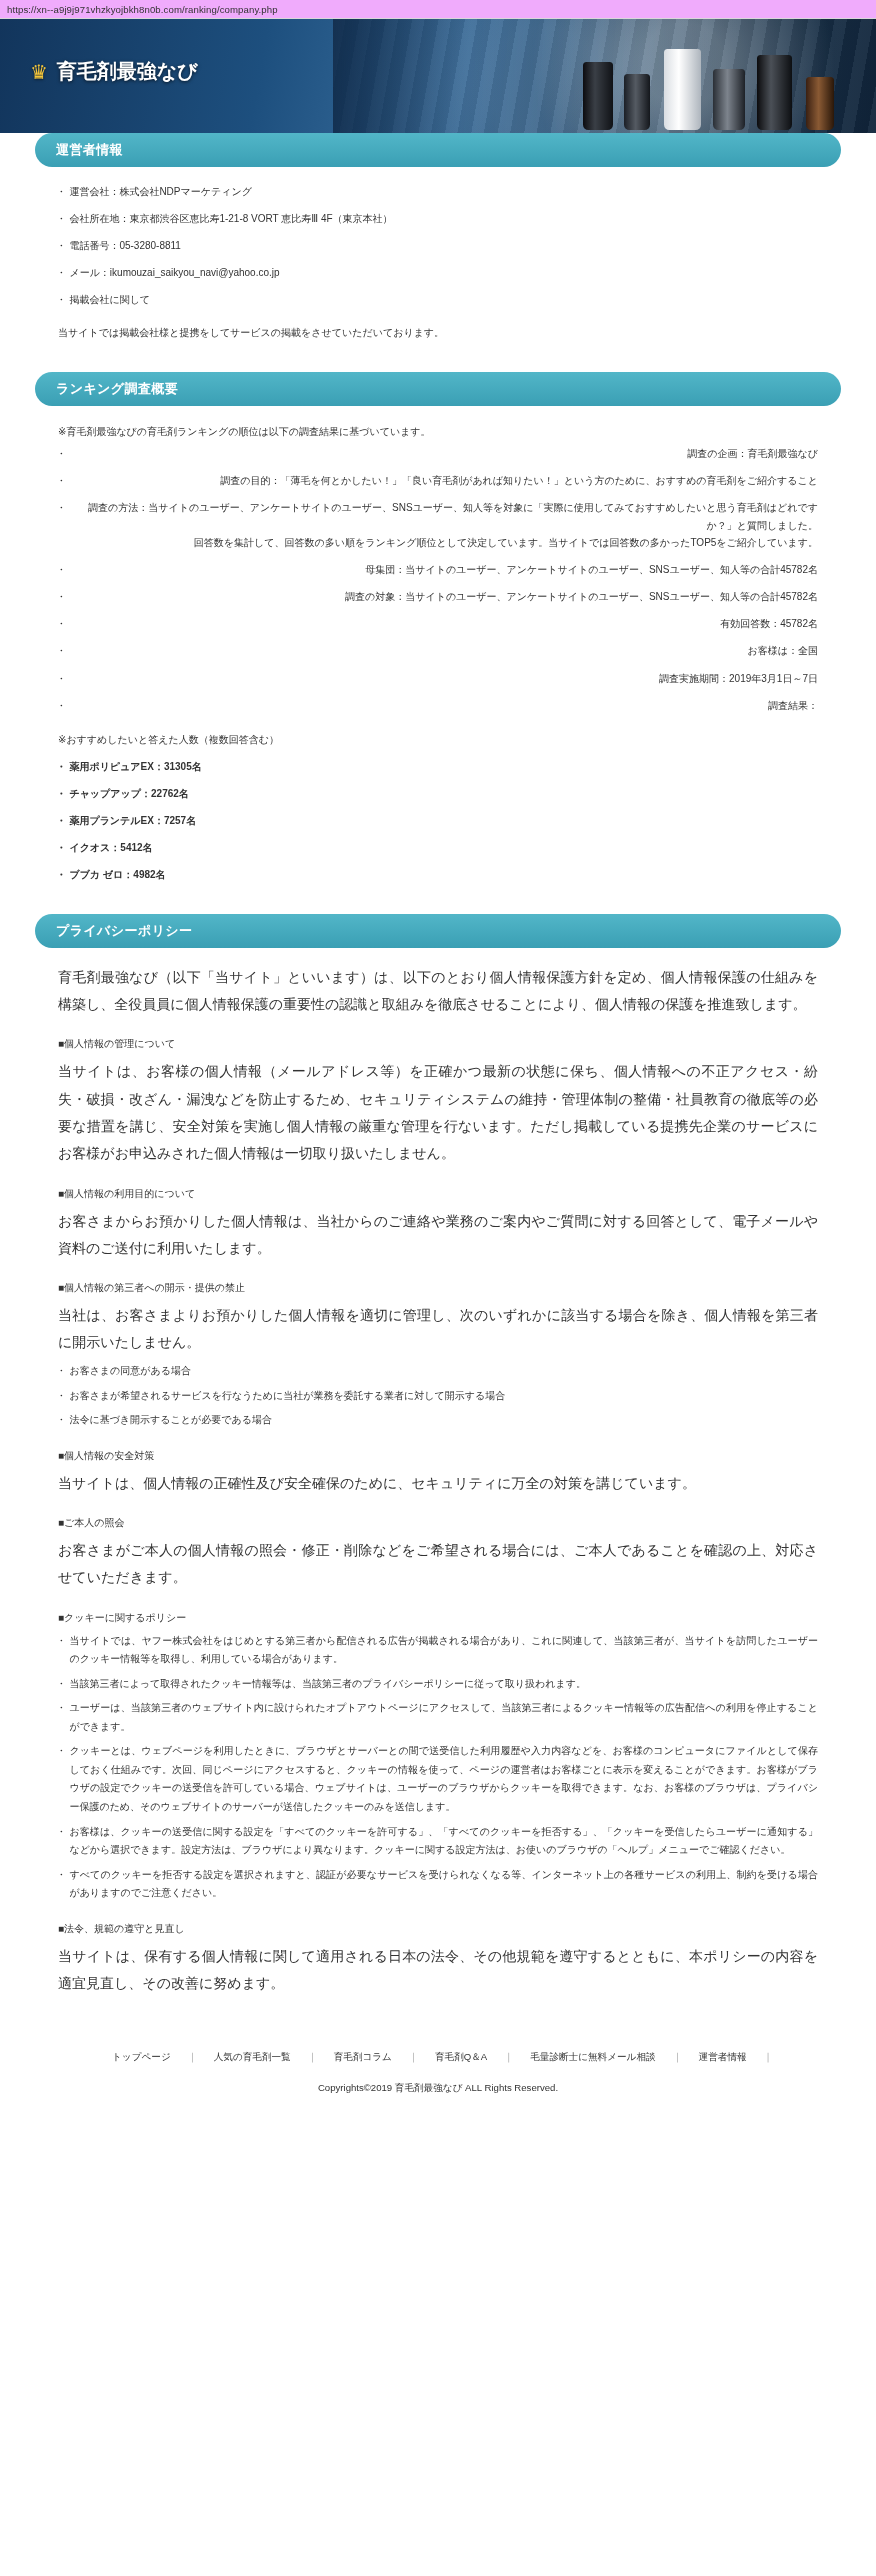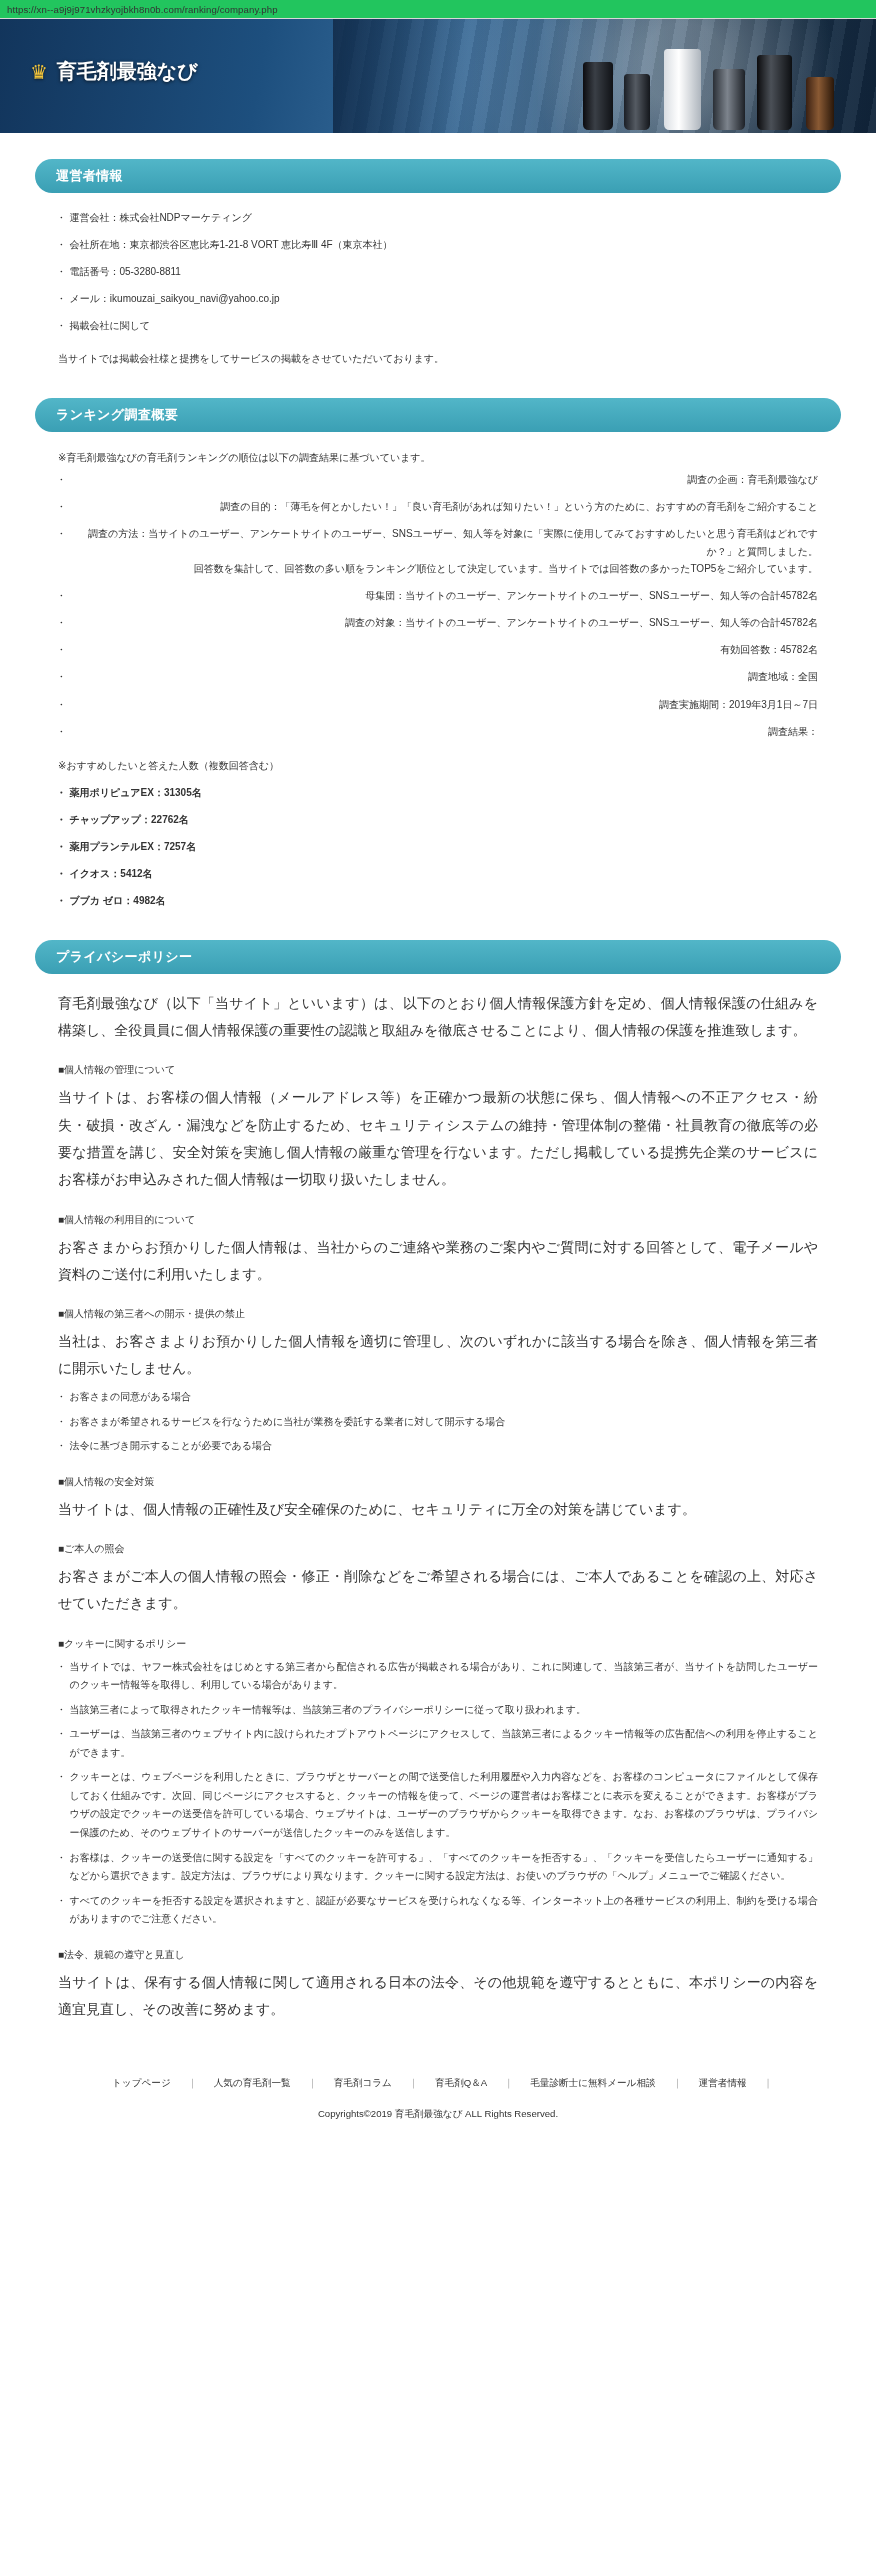--- a/index.html
+++ b/index.html
@@ -6,21 +6,21 @@
   html, body {
     margin: 0; padding: 0;
     background: #ffffff;
     font-family: "Liberation Sans", "DejaVu Sans", sans-serif;
   }
   body { width: 876px; }
 
   
   .urlbar {
     height: 19px;
-    background: #22c55e;
+    background: #f0abfc;
     border-bottom: 0.9px solid #d8d8d8;
     display: flex;
     align-items: center;
     padding: 0 7px;
     font-size: 9.6px;
     color: #333;
     letter-spacing: 0.1px;
   }
 
   
@@ -61,21 +61,21 @@
     display: flex; align-items: center; gap: 8.8px;
     color: #ffffff;
     font-size: 20px;
     font-weight: bold;
     text-shadow: 0 0.9px 3.5px rgba(0,0,0,.7);
   }
   .crown { font-size: 20px; color: #f3c63c; text-shadow: 0 0.9px 2.6px rgba(0,0,0,.6); }
 
   
   .page { padding: 0 0 0 0; }
-  .wrap { width: 806px; margin: 0 auto; padding-top: 26px; }
+  .wrap { width: 806px; margin: 0 auto; }
 
   .section { margin-bottom: 30px; }
 
   .sec-title {
     background: #3fa9bd;
     background: linear-gradient(180deg,#52b6c8 0%, #3a9fb4 100%);
     color: #ffffff;
     font-size: 13px;
     font-weight: bold;
     border-radius: 17.5px;
@@ -172,21 +172,21 @@
       <div class="sec-title">ランキング調査概要</div>
       <p class="plain">※育毛剤最強なびの育毛剤ランキングの順位は以下の調査結果に基づいています。</p>
       <ul class="bullets" style="margin-top:4px;text-align:right;">
         <li>調査の企画：育毛剤最強なび</li>
         <li>調査の目的：「薄毛を何とかしたい！」「良い育毛剤があれば知りたい！」という方のために、おすすめの育毛剤をご紹介すること</li>
         <li style="white-space:pre-line;">調査の方法：当サイトのユーザー、アンケートサイトのユーザー、SNSユーザー、知人等を対象に「実際に使用してみておすすめしたいと思う育毛剤はどれですか？」と質問しました。
 回答数を集計して、回答数の多い順をランキング順位として決定しています。当サイトでは回答数の多かったTOP5をご紹介しています。</li>
         <li>母集団：当サイトのユーザー、アンケートサイトのユーザー、SNSユーザー、知人等の合計45782名</li>
         <li>調査の対象：当サイトのユーザー、アンケートサイトのユーザー、SNSユーザー、知人等の合計45782名</li>
         <li>有効回答数：45782名</li>
-        <li>調査地域：全国</li>
+        <li>お客様は：全国</li>
         <li>調査実施期間：2019年3月1日～7日</li>
         <li>調査結果：</li>
       </ul>
       <p class="plain" style="margin-top:16px;">※おすすめしたいと答えた人数（複数回答含む）</p>
       <ul class="bullets" style="margin-top:8.8px;font-weight:bold;">
         <li>薬用ポリピュアEX：31305名</li>
         <li>チャップアップ：22762名</li>
         <li>薬用プランテルEX：7257名</li>
         <li>イクオス：5412名</li>
         <li>ブブカ ゼロ：4982名</li>

